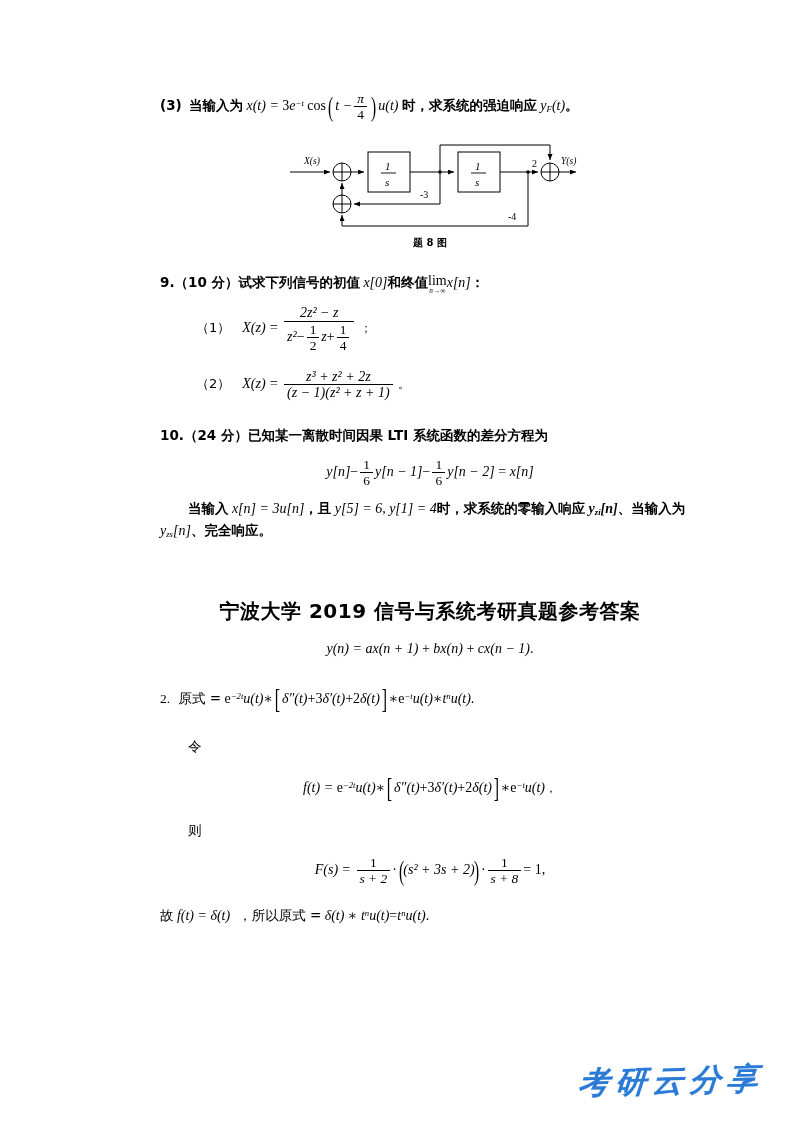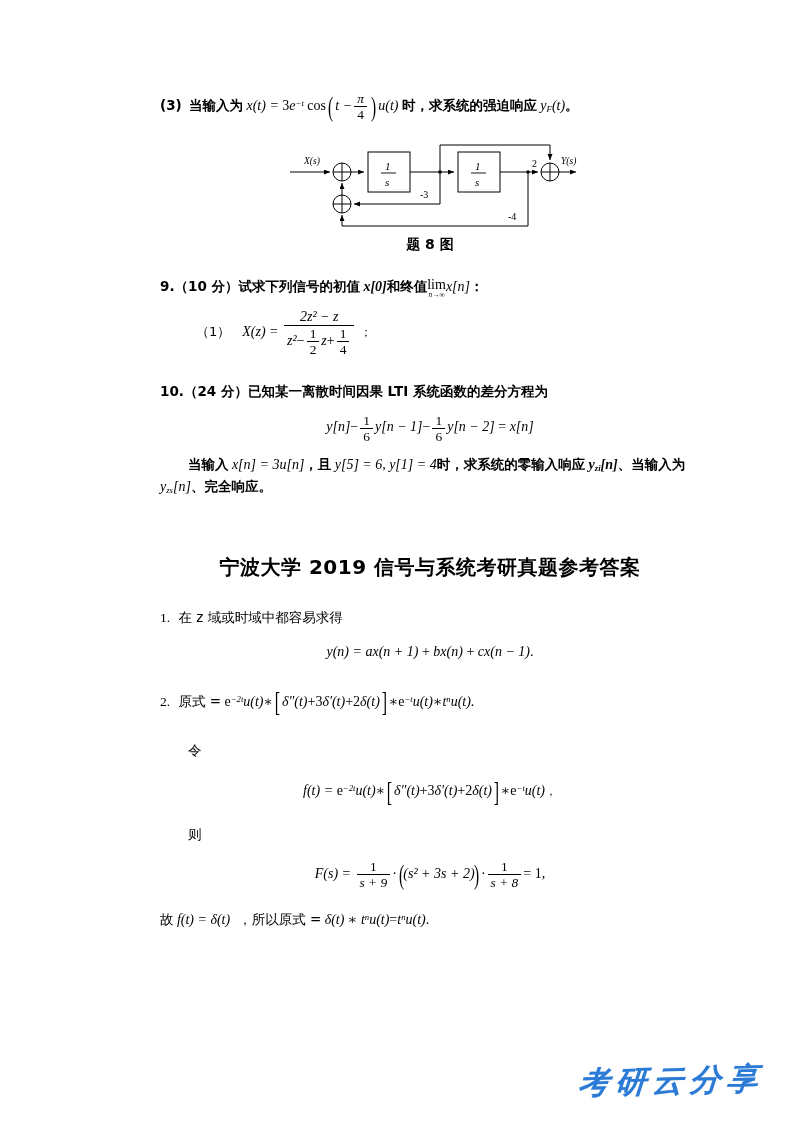--- a/index.html
+++ b/index.html
@@ -114,21 +114,21 @@
     width: 540px;
   }
   .diagram {
     position: relative;
     margin: 0 auto;
     width: 300px;
     height: 92px;
   }
   .fig-caption {
     text-align: center;
-    font-size: 14px;
+    font-size: 10px;
     font-weight: bold;
     font-family: "DejaVu Sans", "Liberation Sans", sans-serif;
     margin-top: 2px;
   }
 
   
   .watermark {
     position: absolute;
     left: 578px;
     top: 1060px;
@@ -231,35 +231,46 @@
           <text x="252" y="25" font-family="Liberation Serif, serif" font-size="10">2</text>
           <text x="140" y="56" font-family="Liberation Serif, serif" font-size="10">-3</text>
           <text x="228" y="78" font-family="Liberation Serif, serif" font-size="10">-4</text>
         </svg>
       </div>
       <div class="fig-caption">题 8 图</div>
     </div>
 
     <p class="para para-bold" style="margin-top:22px; margin-bottom:6px;">
       <span class="cjk">9.</span><span class="cjk">（10 分）</span><span class="cjk">试求下列信号的初值</span>
-      <span class="math" style="font-weight:bold;">x[0]</span><span class="cjk">和终值</span><span class="limbox math" style="font-weight:normal;"><span class="lim-main up">lim</span><span class="lim-sub">n→∞</span></span><span class="math" style="font-weight:normal;">x[n]</span><span class="cjk">：</span>
+      <span class="math" style="font-weight:normal;">x[0]</span><span class="cjk">和终值</span><span class="limbox math" style="font-weight:normal;"><span class="lim-main up">lim</span><span class="lim-sub">n→∞</span></span><span class="math" style="font-weight:normal;">x[n]</span><span class="cjk">：</span>
     </p>
 
     <p class="eq-center" style="margin:10px 0 6px 0; text-align:left; padding-left:36px;">
       <span class="cjk" style="font-size:13px;">（1）</span>
       <span class="math" style="margin-left:8px;">
         <span>X(z) =</span>
         <span class="frac" style="font-size:1em;">
           <span class="num">2z² − z</span>
           <span class="den"><span>z²</span><span class="up">−</span><span class="frac"><span class="num up">1</span><span class="den up">2</span></span><span>z</span><span class="up">+</span><span class="frac"><span class="num up">1</span><span class="den up">4</span></span></span>
         </span>
         <span class="up cjk" style="font-size:0.85em;">；</span>
       </span>
     </p>
 
+    <p class="eq-center" style="margin:16px 0 0 0; text-align:left; padding-left:36px;">
+      <span class="cjk" style="font-size:13px;">（2）</span>
+      <span class="math" style="margin-left:8px;">
+        <span>X(z) =</span>
+        <span class="frac" style="font-size:1em;">
+          <span class="num">z³ + z² + 2z</span>
+          <span class="den">(z − 1)(z² + z + 1)</span>
+        </span>
+        <span class="up cjk" style="font-size:0.85em;">。</span>
+      </span>
+    </p>
 
     <p class="para para-bold" style="margin-top:24px; margin-bottom:4px;">
       <span class="cjk">10.</span><span class="cjk">（24 分）</span><span class="cjk">已知某一离散时间因果 LTI 系统函数的差分方程为</span>
     </p>
 
     <p class="eq-center" style="margin:10px 0 10px 0;">
       <span class="math">
         <span>y[n]</span><span class="up">−</span><span class="frac"><span class="num up">1</span><span class="den up">6</span></span><span>y[n − 1]</span><span class="up">−</span><span class="frac"><span class="num up">1</span><span class="den up">6</span></span><span>y[n − 2]</span>
         <span class="up">=</span>
         <span>x[n]</span>
@@ -269,24 +280,20 @@
     <p class="para para-bold indent" style="margin-top:10px;">
       <span class="cjk">当输入</span>
       <span class="math" style="font-weight:normal;">x[n] = 3u[n]</span><span class="cjk">，且</span>
       <span class="math" style="font-weight:normal;">y[5] = 6,</span>
       <span class="math" style="font-weight:normal;">y[1] = 4</span><span class="cjk">时，求系统的零输入响应</span>
       <span class="math" style="font-weight:bold;"><span>y</span><sub>zi</sub><span>[n]</span></span><span class="cjk">、当输入为</span><span class="math" style="font-weight:normal;"><span>y</span><sub>zs</sub><span>[n]</span></span><span class="cjk">、完全响应。</span>
     </p>
 
     <p class="doc-title" style="margin-top:56px;">宁波大学 2019 信号与系统考研真题参考答案</p>
 
-    <p class="para" style="margin-top:26px;">
-      <span>1.</span>
-      <span class="cjk" style="margin-left:5px;">在 z 域或时域中都容易求得</span>
-    </p>
 
     <p class="eq-center" style="margin-top:14px;">
       <span class="math">
         <span>y(n) =</span>
         <span>a</span><span>x(n + 1)</span>
         <span class="up">+</span>
         <span>b</span><span>x(n)</span>
         <span class="up">+</span>
         <span>c</span><span>x(n − 1)</span><span class="up">.</span>
       </span>
@@ -307,21 +314,21 @@
         <span>f(t) =</span>
         <span class="up">e</span><sup>−2t</sup><span>u(t)</span><span class="up">∗</span><span class="brk">[</span><span>δ″(t)</span><span class="up">+</span><span class="up">3</span><span>δ′(t)</span><span class="up">+</span><span class="up">2</span><span>δ(t)</span><span class="brk">]</span><span class="up">∗</span><span class="up">e</span><sup>−t</sup><span>u(t)</span><span class="up cjk" style="font-size:0.85em;">，</span>
       </span>
     </p>
 
     <p class="para cjk indent" style="margin-top:16px;">则</p>
 
     <p class="eq-center" style="margin-top:14px;">
       <span class="math">
         <span>F(s) =</span>
-        <span class="frac"><span class="num up">1</span><span class="den">s + 9</span></span><span class="up">·</span><span class="paren-big">(</span><span style="margin:0 -3px;">(s² + 3s + 2)</span><span class="paren-big">)</span><span class="up">·</span><span class="frac"><span class="num up">1</span><span class="den">s + 8</span></span><span class="up">= 1,</span>
+        <span class="frac"><span class="num up">1</span><span class="den">s + 2</span></span><span class="up">·</span><span class="paren-big">(</span><span style="margin:0 -3px;">(s² + 3s + 2)</span><span class="paren-big">)</span><span class="up">·</span><span class="frac"><span class="num up">1</span><span class="den">s + 8</span></span><span class="up">= 1,</span>
       </span>
     </p>
 
     <p class="para" style="margin-top:18px;">
       <span class="cjk">故</span>
       <span class="math">f(t) = δ(t)</span><span class="cjk" style="margin-left:8px;">，所以原式 =</span>
       <span class="math"><span>δ(t) ∗ t</span><sup>n</sup><span>u(t)</span><span class="up">=</span><span>t</span><sup>n</sup><span>u(t)</span><span class="up">.</span></span>
     </p>
 
   </div>

